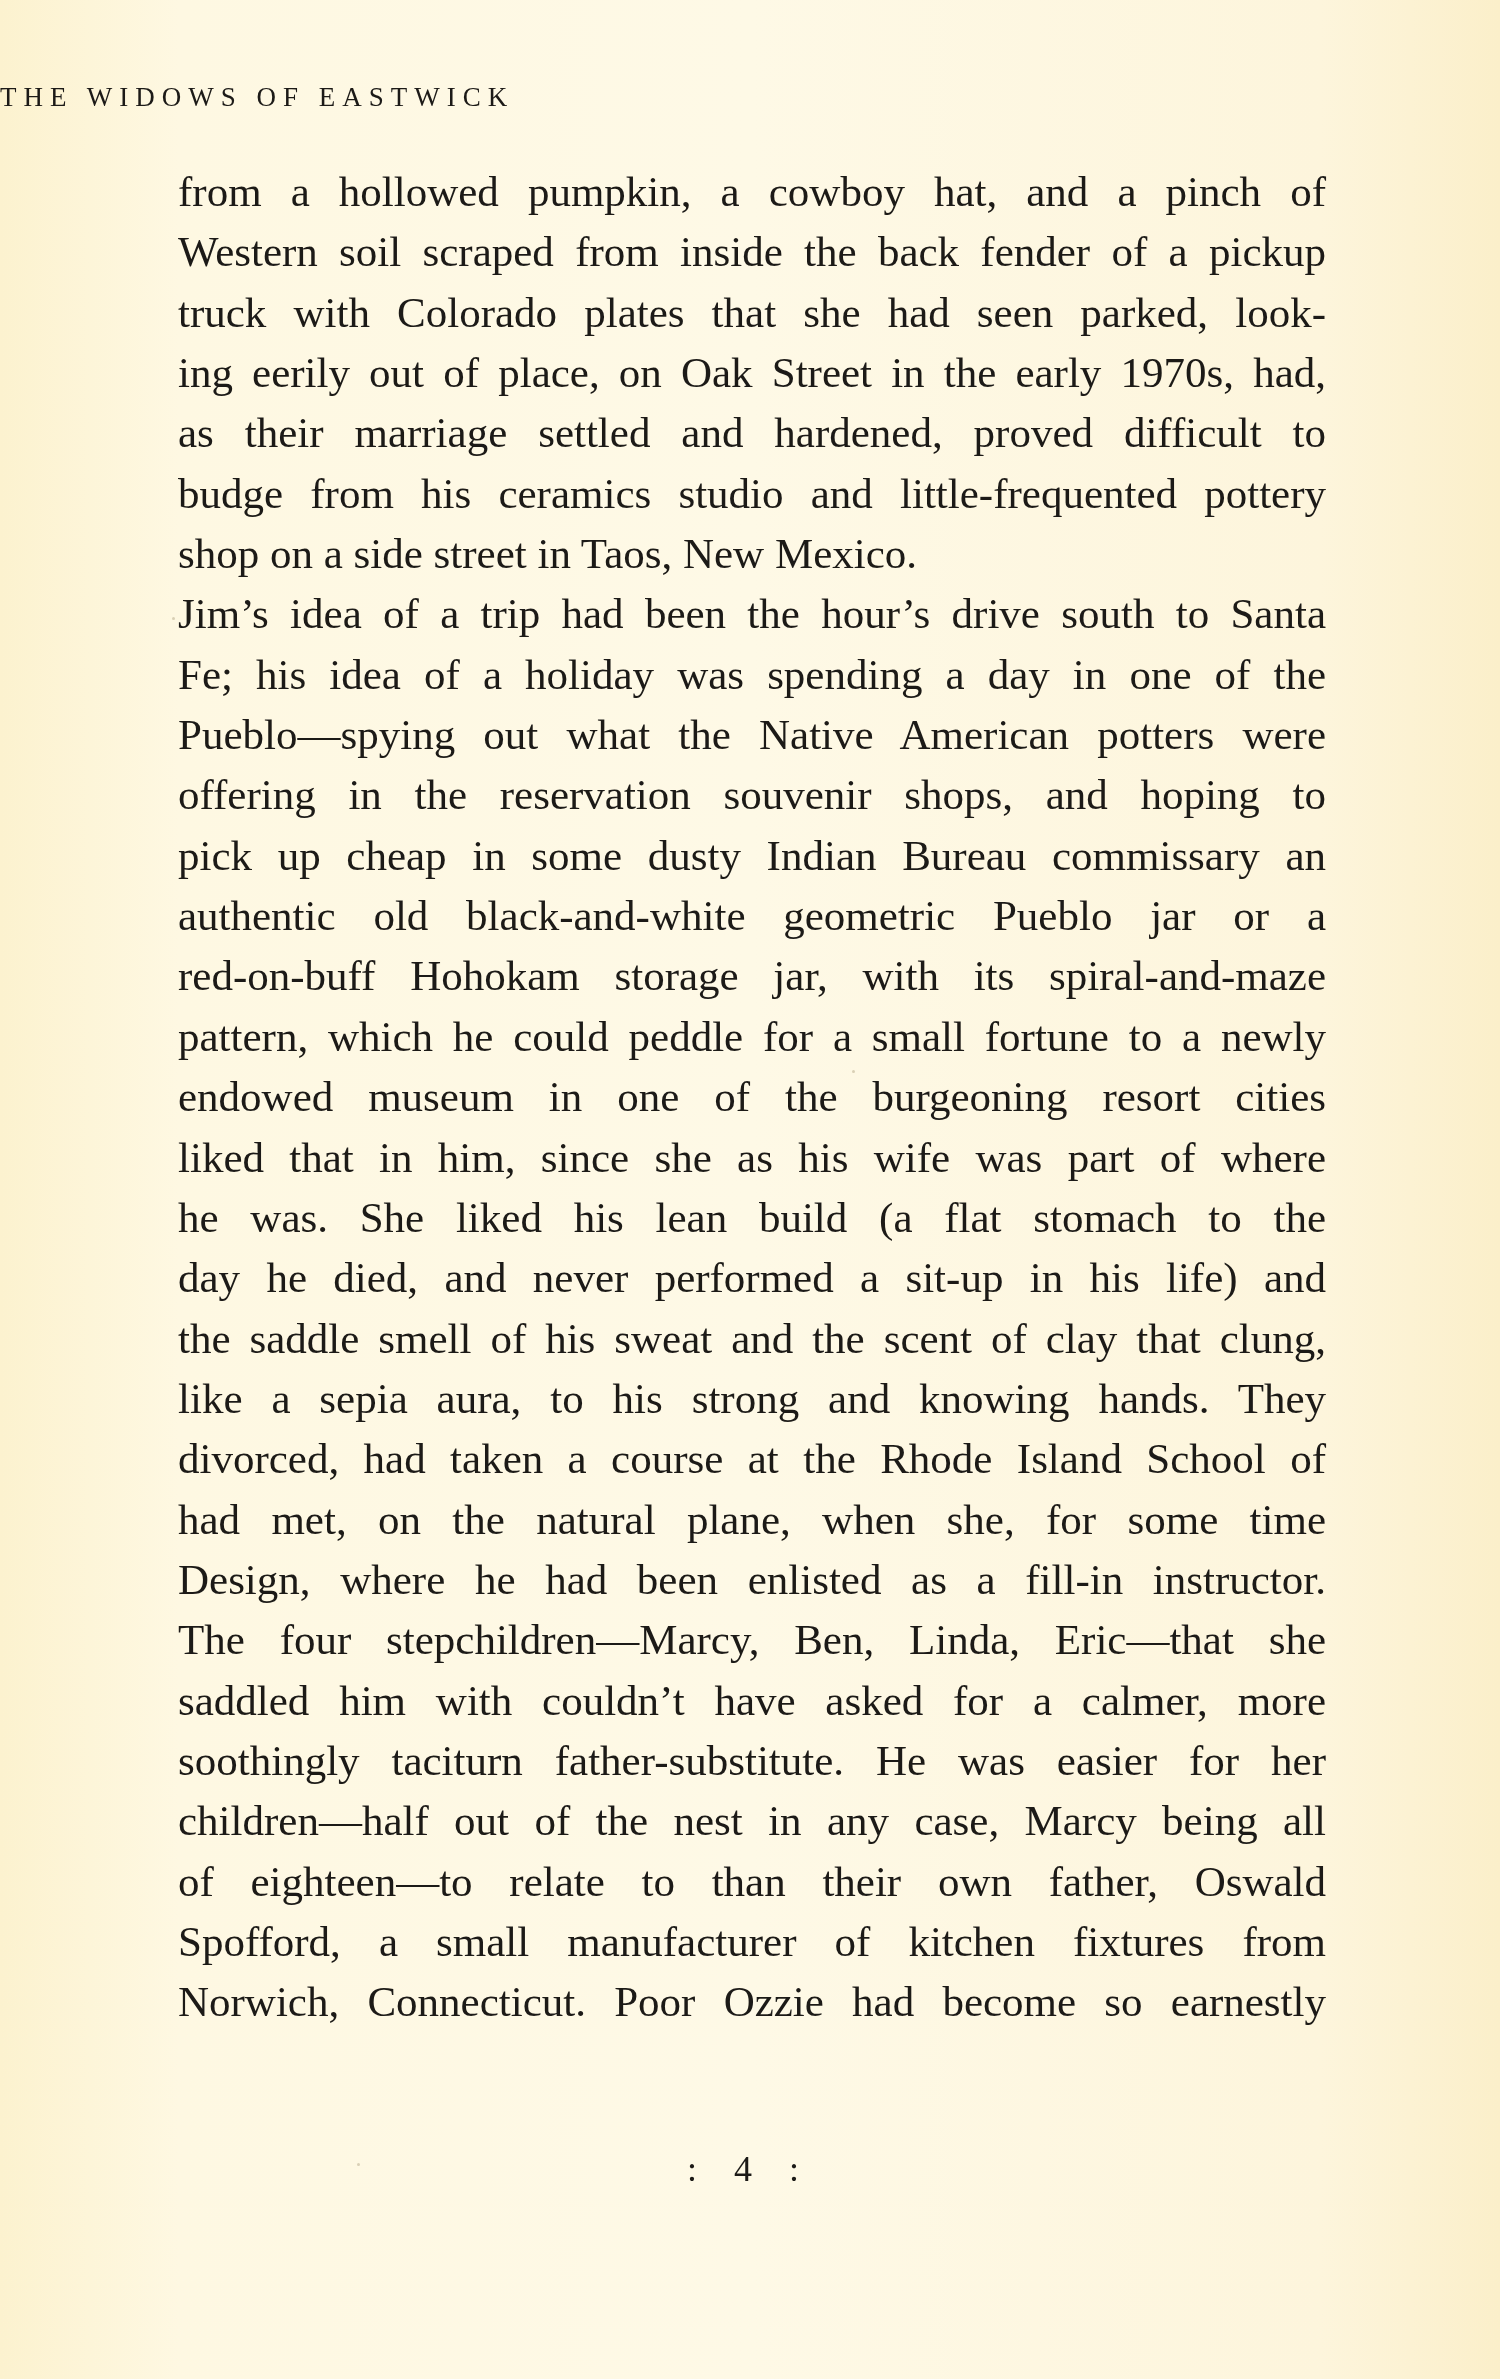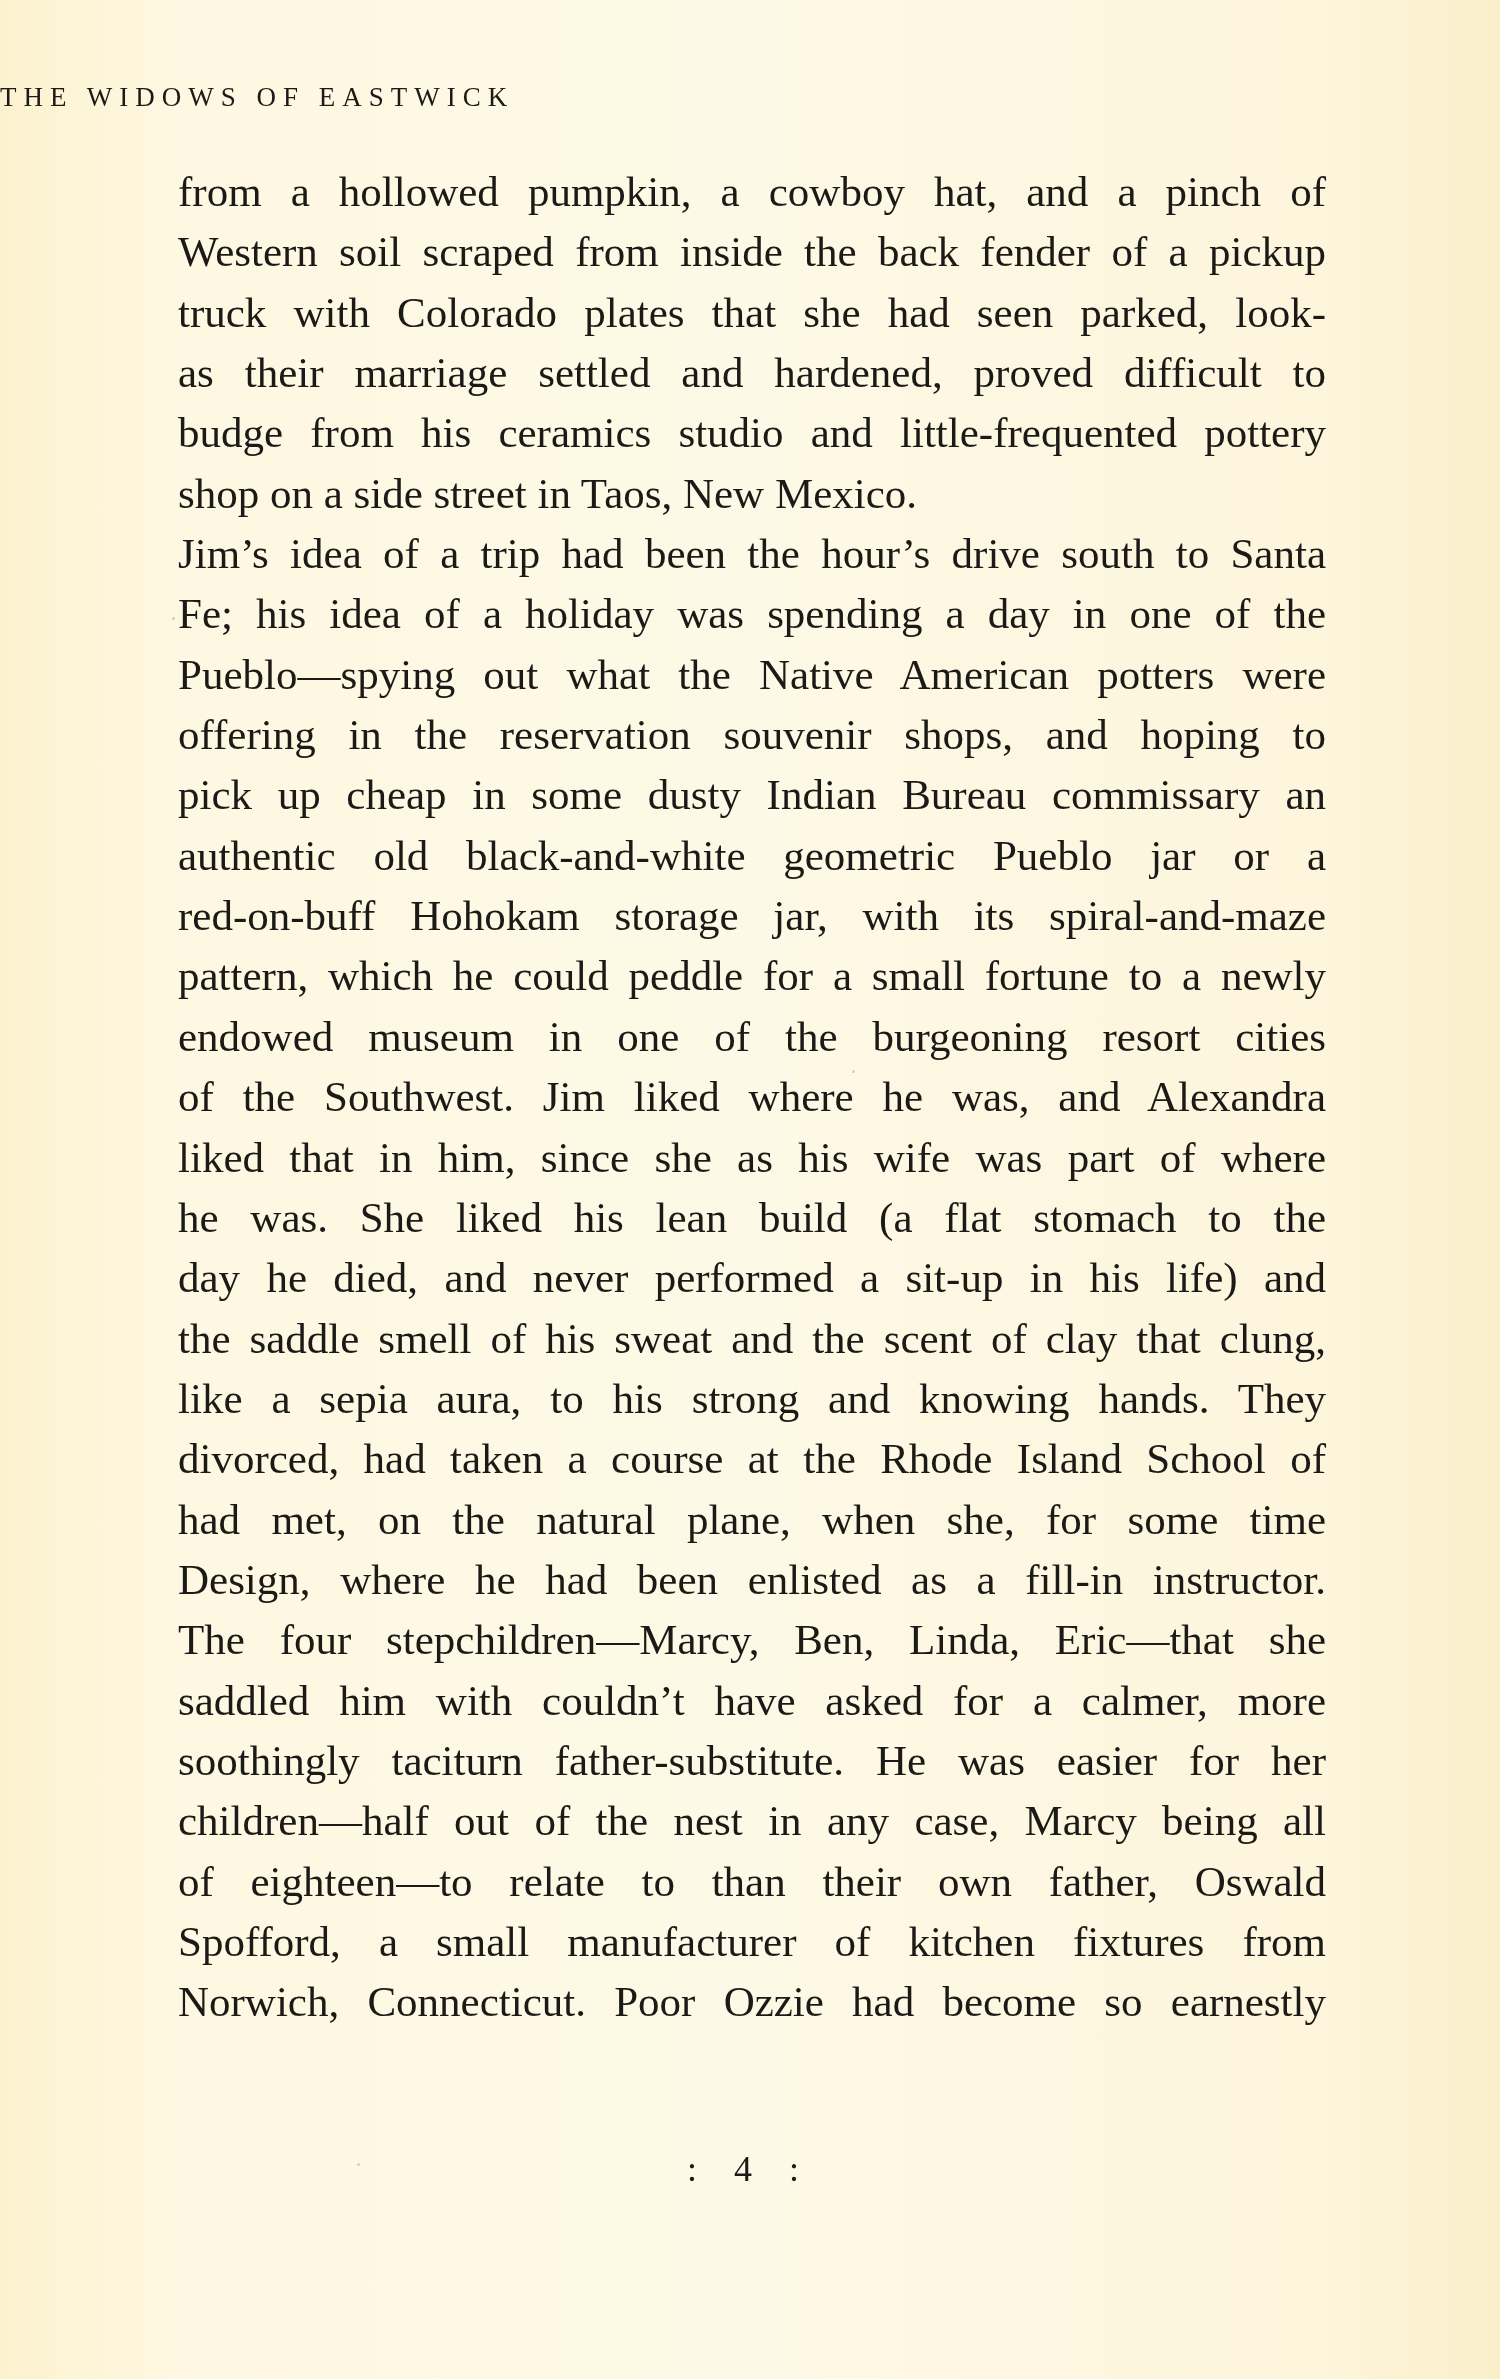--- a/index.html
+++ b/index.html
@@ -85,35 +85,35 @@
 <body>
 
 <div class="page">
   <div class="running-head">THE WIDOWS OF EASTWICK</div>
 
   <div class="body-text" id="body-text">
       <div>
         <span class="line">from a hollowed pumpkin, a cowboy hat, and a pinch of</span>
         <span class="line">Western soil scraped from inside the back fender of a pickup</span>
         <span class="line">truck with Colorado plates that she had seen parked, look-</span>
+        <span class="line">ing eerily out of place, on Oak Street in the early 1970s, had,</span>
         <span class="line">as their marriage settled and hardened, proved difficult to</span>
         <span class="line">budge from his ceramics studio and little-frequented pottery</span>
         <span class="line last">shop on a side street in Taos, New Mexico.</span>
       </div>
       <div>
         <span class="line indent" style="padding-left: 0px;">Jim’s idea of a trip had been the hour’s drive south to Santa</span>
         <span class="line">Fe; his idea of a holiday was spending a day in one of the</span>
         <span class="line">Pueblo—spying out what the Native American potters were</span>
         <span class="line">offering in the reservation souvenir shops, and hoping to</span>
         <span class="line">pick up cheap in some dusty Indian Bureau commissary an</span>
         <span class="line">authentic old black-and-white geometric Pueblo jar or a</span>
         <span class="line">red-on-buff Hohokam storage jar, with its spiral-and-maze</span>
         <span class="line">pattern, which he could peddle for a small fortune to a newly</span>
         <span class="line">endowed museum in one of the burgeoning resort cities</span>
-        <span class="line">of the Southwest. Jim liked where he was, and Alexandra</span>
         <span class="line">liked that in him, since she as his wife was part of where</span>
         <span class="line">he was. She liked his lean build (a flat stomach to the</span>
         <span class="line">day he died, and never performed a sit-up in his life) and</span>
         <span class="line">the saddle smell of his sweat and the scent of clay that clung,</span>
         <span class="line">like a sepia aura, to his strong and knowing hands. They</span>
         <span class="line">divorced, had taken a course at the Rhode Island School of</span>
         <span class="line">had met, on the natural plane, when she, for some time</span>
         <span class="line">Design, where he had been enlisted as a fill-in instructor.</span>
         <span class="line">The four stepchildren—Marcy, Ben, Linda, Eric—that she</span>
         <span class="line">saddled him with couldn’t have asked for a calmer, more</span>

